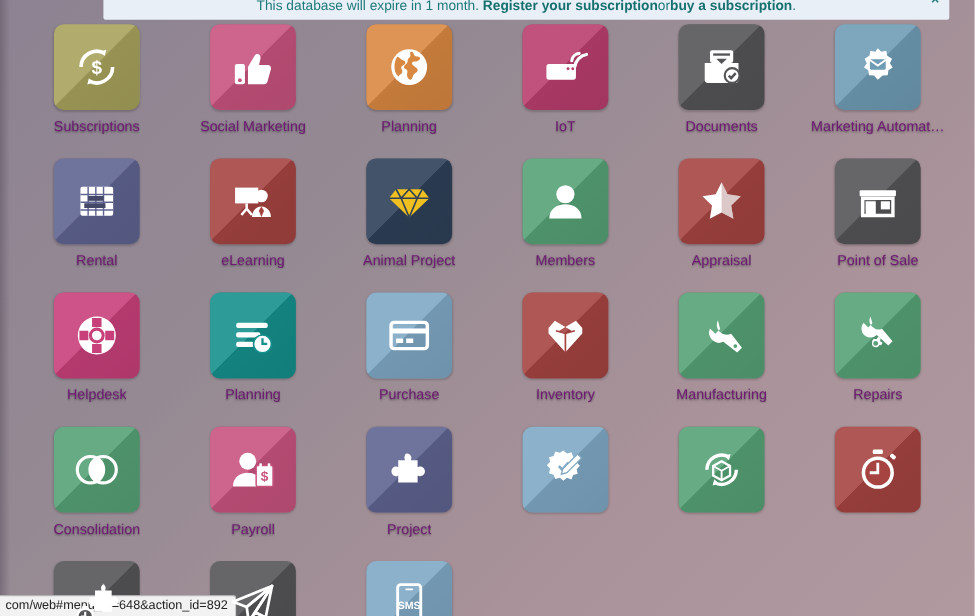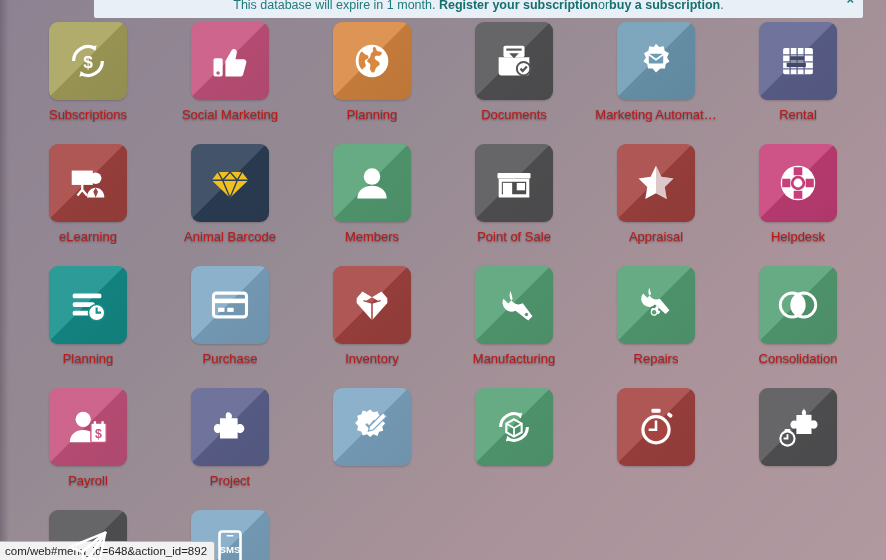--- a/index.html
+++ b/index.html
@@ -66,21 +66,21 @@
   .tile::after {
     content: "";
     position: absolute; inset: 0;
     background: linear-gradient(135deg, rgba(255,255,255,.10) 0%, rgba(255,255,255,.10) 48%, rgba(0,0,0,.10) 48.5%, rgba(0,0,0,.13) 100%);
     pointer-events: none;
   }
   .tile svg { position: relative; z-index: 1; display: block; }
   .app-label {
     margin-top: 7px;
     font-size: 13px;
-    color: #b91c1c;
+    color: #701a75;
     text-shadow: 0 1px 2px rgba(60,50,62,.75);
     max-width: 138px;
     white-space: nowrap;
     overflow: hidden;
     text-overflow: ellipsis;
     text-align: center;
   }
   
   .status-url {
     position: absolute;
@@ -141,20 +141,34 @@
       <div class="tile" style="background: rgb(217, 136, 65);">
         <svg width="46" height="46" viewBox="0 0 48 48">
           <circle cx="24" cy="24" r="17" fill="#ffffff"></circle>
           <path d="M13 14c2 1 3 3 5 3.5s3 2 2 3.5-3 1-3.5 3 1.5 3 1 5-3 2-3.5 4C10 30.5 9.5 24 10.5 19.5 11 17 12 15 13 14z" fill="#d98841"></path>
           <path d="M27 9.5c1.5 1 1 3 2.5 4s3.5 0 4.5 1.5-1 3-2.5 3.5-3.5-.5-4.5 1 .5 3 2 4 3.5 2 3 4-3 2-4 4-1 4-2.5 4.5-3-1.5-3.5-3.5 1-4 0-5.5-3-1-3-3 2-2.5 3-4 0-3.5 1.5-4.5 2-2 1.5-3.5 0-2.5 1.5-2.5z" fill="#d98841"></path>
         </svg>
       </div>
       <div class="app-label">Planning</div>
     </a>
     <a class="app" href="#">
+      <div class="tile" style="background: rgb(185, 62, 110);">
+        <svg width="46" height="46" viewBox="0 0 48 48">
+          <rect x="6" y="21" width="28" height="15" rx="2.5" fill="#ffffff"></rect>
+          <circle cx="26.5" cy="25.5" r="1.4" fill="#b93e6e"></circle>
+          <circle cx="31" cy="25.5" r="1.4" fill="#b93e6e"></circle>
+          <g fill="none" stroke="#ffffff" stroke-width="3" stroke-linecap="round">
+            <path d="M30 18a8 8 0 0 1 7 -7"></path>
+            <path d="M33 23.5a13.5 13.5 0 0 1 11 -11.5"></path>
+          </g>
+        </svg>
+      </div>
+      <div class="app-label">IoT</div>
+    </a>
+    <a class="app" href="#">
       <div class="tile" style="background: rgb(85, 85, 87);">
         <svg width="46" height="46" viewBox="0 0 48 48">
           <path d="M8 20h32v16a3 3 0 0 1-3 3H11a3 3 0 0 1-3-3z" fill="#ffffff"></path>
           <rect x="13" y="8" width="22" height="12" rx="2" fill="#ffffff"></rect>
           <rect x="16" y="11" width="16" height="2.2" fill="#555557"></rect>
           <path d="M19 16h10l-5 5z" fill="#555557"></path>
           <circle cx="34" cy="32" r="7" fill="#ffffff" stroke="#555557" stroke-width="2"></circle>
           <path d="M30.8 32l2.3 2.4 4.3-4.6" fill="none" stroke="#555557" stroke-width="2.4"></path>
         </svg>
       </div>
@@ -198,50 +212,50 @@
     </a>
     <a class="app" href="#">
       <div class="tile" style="background: rgb(46, 65, 89);">
         <svg width="44" height="44" viewBox="0 0 48 48">
           <path d="M11 12h26l7 9-20 19L4 21z" fill="#f0c020"></path>
           <g fill="none" stroke="#2e4159" stroke-width="1.6">
             <path d="M4 21h40M11 12l5 9-6.5 0M37 12l-5 9 6.5 0M16 21l8 19 8-19M16 21l8-9 8 9"></path>
           </g>
         </svg>
       </div>
-      <div class="app-label">Animal Barcode</div>
+      <div class="app-label">Animal Project</div>
     </a>
     <a class="app" href="#">
       <div class="tile" style="background: rgb(86, 162, 118);">
         <svg width="44" height="44" viewBox="0 0 48 48">
           <circle cx="24" cy="17" r="9" fill="#ffffff"></circle>
           <path d="M8 41c0-9 7.2-14 16-14s16 5 16 14z" fill="#ffffff"></path>
         </svg>
       </div>
       <div class="app-label">Members</div>
+    </a>
+    <a class="app" href="#">
+      <div class="tile" style="background: rgb(165, 68, 65);">
+        <svg width="46" height="46" viewBox="0 0 48 48">
+          <path d="M24 6l5.6 11.4 12.6 1.8-9.1 8.9 2.1 12.5L24 34.7 12.8 40.6l2.1-12.5-9.1-8.9 12.6-1.8z" fill="#ffffff"></path>
+          <path d="M24 6l5.6 11.4 12.6 1.8-9.1 8.9 2.1 12.5L24 34.7z" fill="#c09b9a" opacity=".55"></path>
+        </svg>
+      </div>
+      <div class="app-label">Appraisal</div>
     </a>
     <a class="app" href="#">
       <div class="tile" style="background: rgb(85, 85, 87);">
         <svg width="44" height="44" viewBox="0 0 48 48">
           <rect x="6" y="13" width="36" height="6" rx="1" fill="#ffffff"></rect>
           <path d="M9 21h30v17H9z" fill="none" stroke="#ffffff" stroke-width="3.4"></path>
           <rect x="12" y="24" width="10" height="14" fill="#ffffff"></rect>
           <rect x="27" y="24" width="9" height="8" fill="#ffffff"></rect>
         </svg>
       </div>
       <div class="app-label">Point of Sale</div>
-    </a>
-    <a class="app" href="#">
-      <div class="tile" style="background: rgb(165, 68, 65);">
-        <svg width="46" height="46" viewBox="0 0 48 48">
-          <path d="M24 6l5.6 11.4 12.6 1.8-9.1 8.9 2.1 12.5L24 34.7 12.8 40.6l2.1-12.5-9.1-8.9 12.6-1.8z" fill="#ffffff"></path>
-          <path d="M24 6l5.6 11.4 12.6 1.8-9.1 8.9 2.1 12.5L24 34.7z" fill="#c09b9a" opacity=".55"></path>
-        </svg>
-      </div>
-      <div class="app-label">Appraisal</div>
     </a>
     <a class="app" href="#">
       <div class="tile" style="background: rgb(200, 64, 122);">
         <svg width="46" height="46" viewBox="0 0 48 48">
           <circle cx="24" cy="24" r="18" fill="#ffffff"></circle>
           <circle cx="24" cy="24" r="7.5" fill="#c8407a"></circle>
           <g fill="#c8407a">
             <path d="M19.5 7.5h9v8.5h-9z"></path>
             <path d="M19.5 32h9v8.5h-9z"></path>
             <path d="M7.5 19.5h8.5v9H7.5z"></path>

